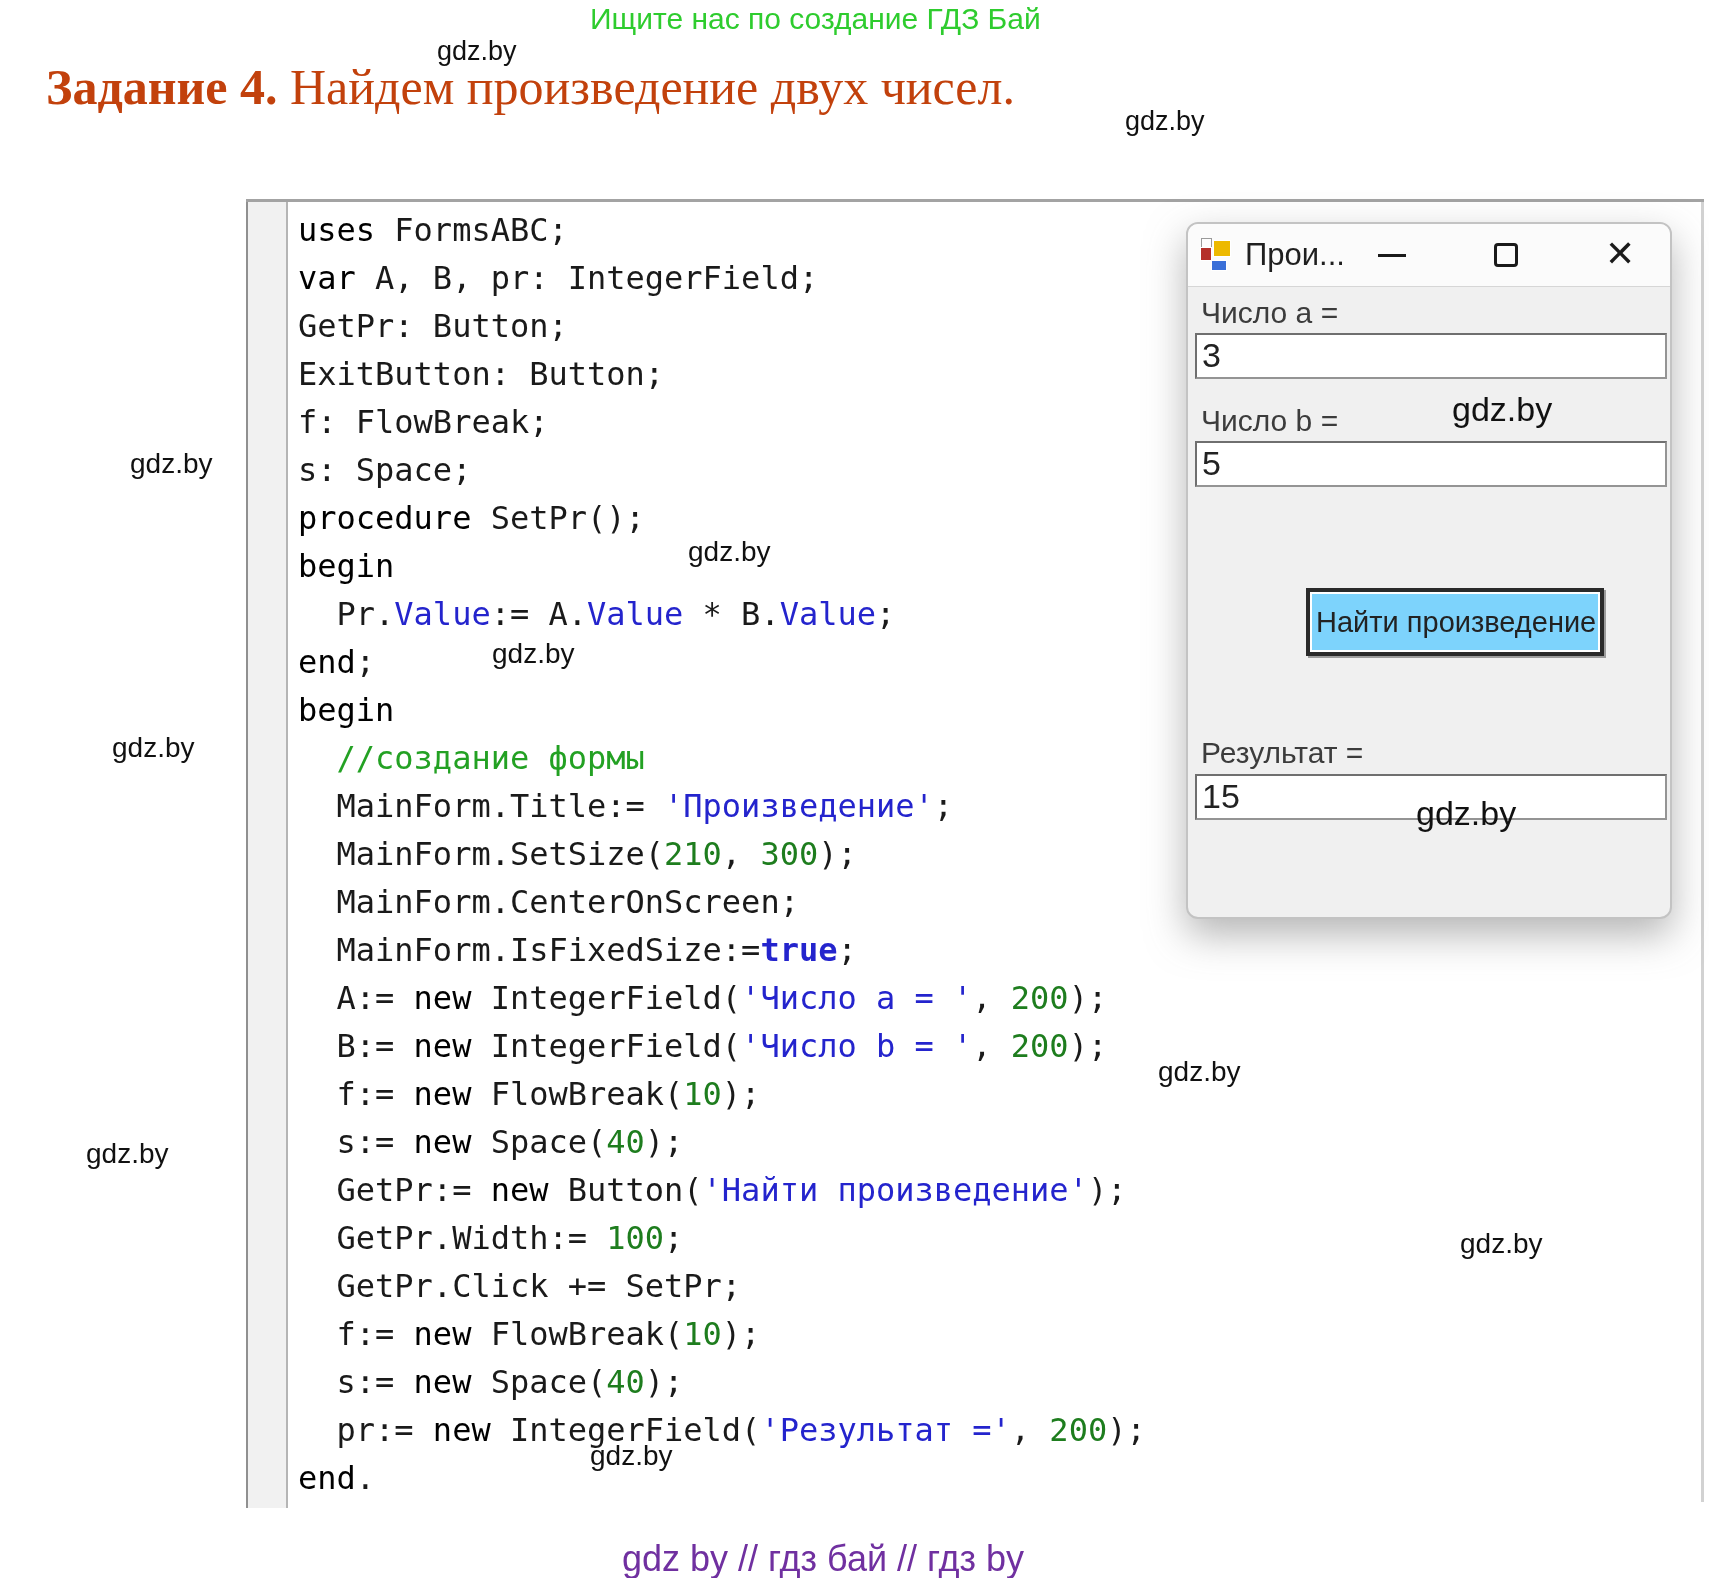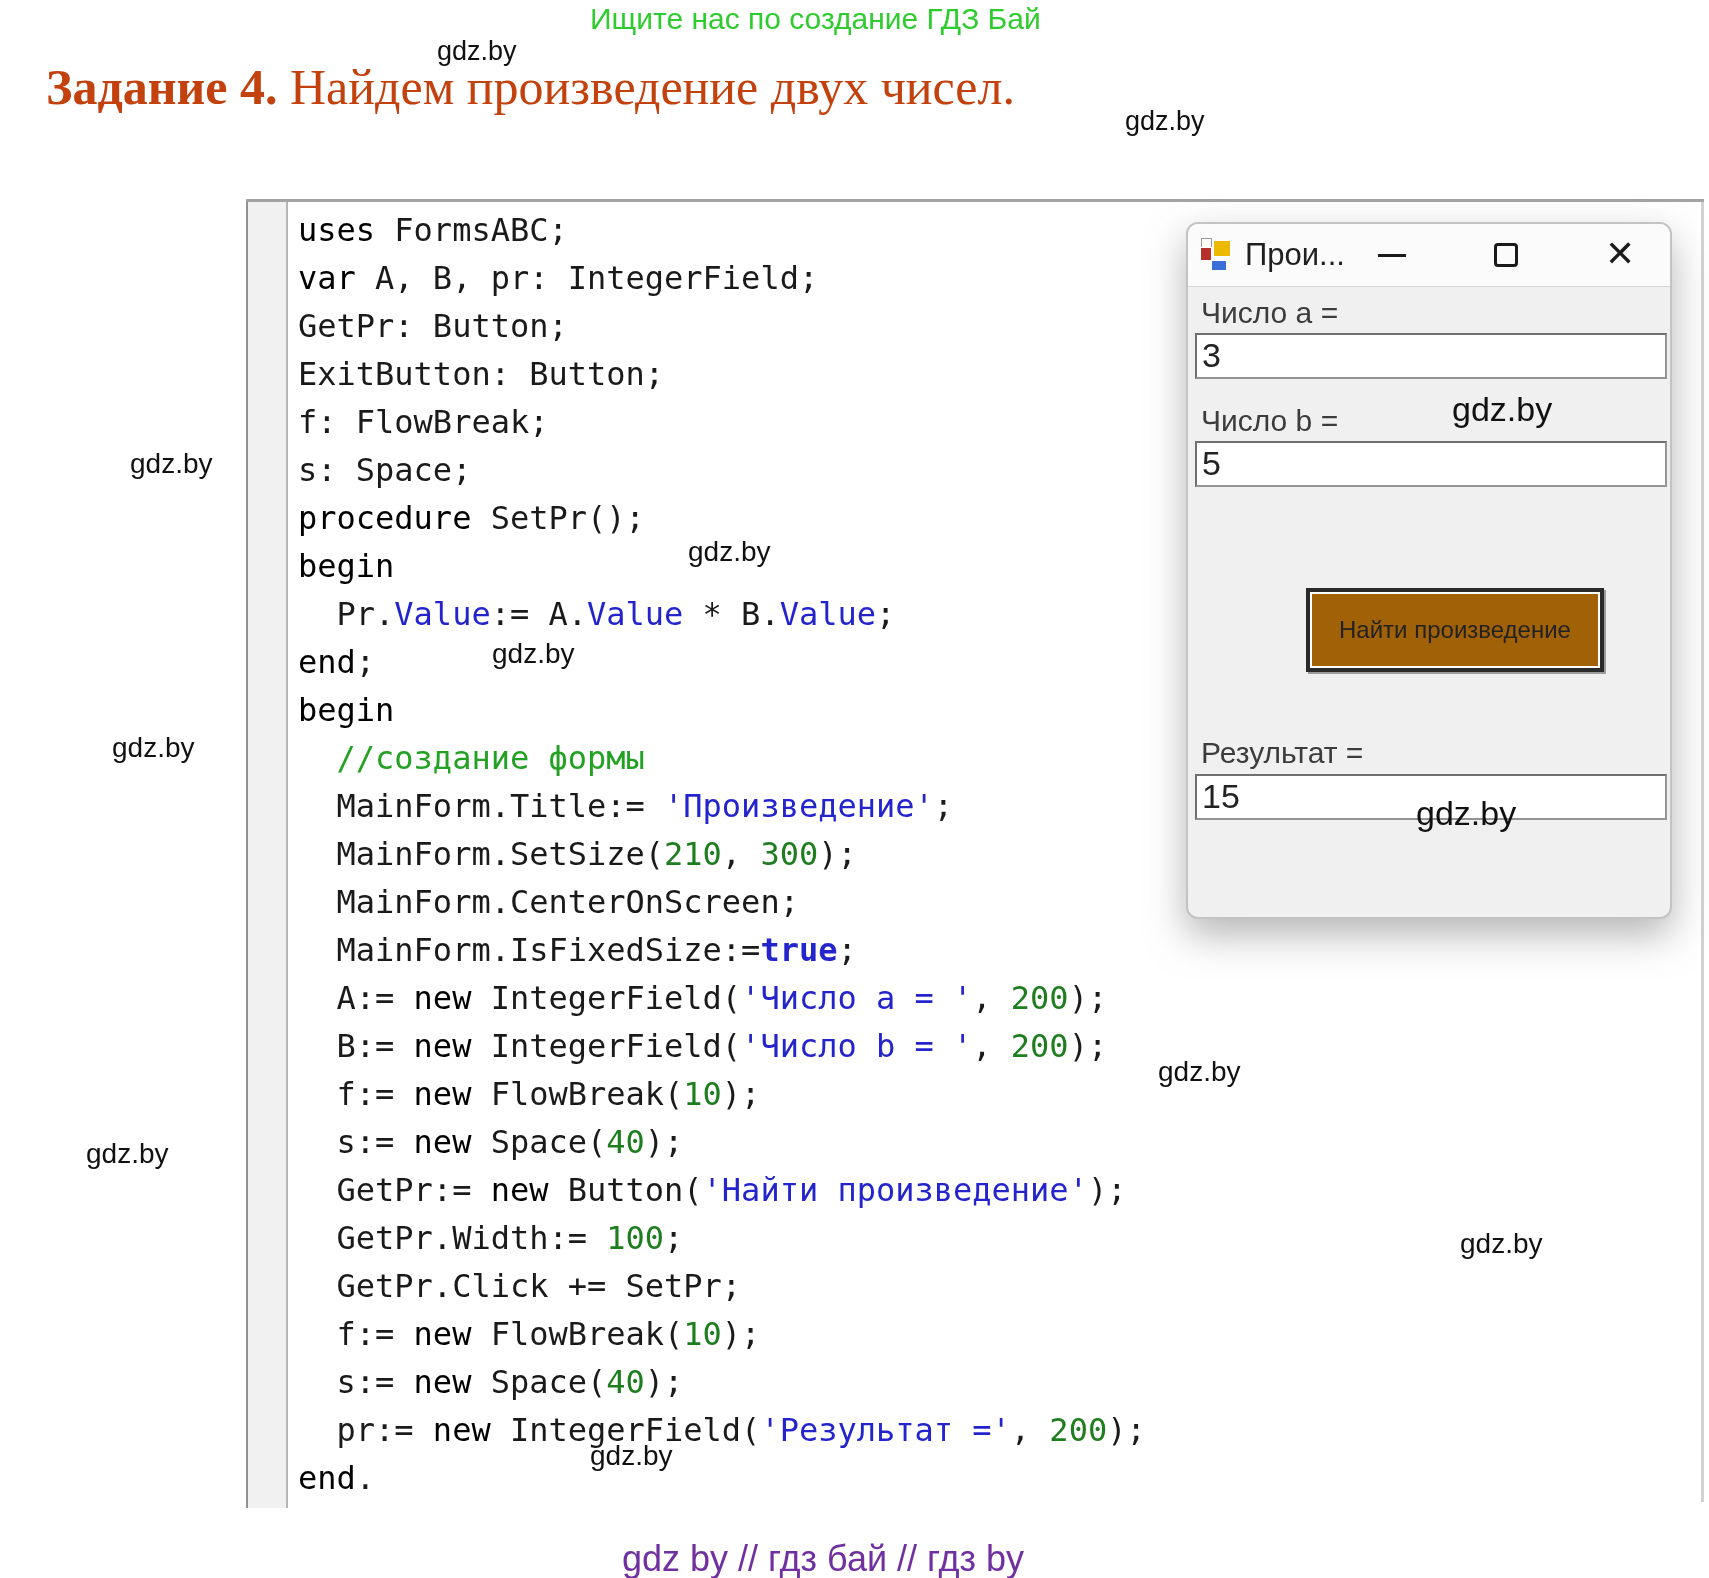--- a/index.html
+++ b/index.html
@@ -94,24 +94,24 @@
     position:absolute; left:13px; font-size:30px; color:#3c3c3c; white-space:nowrap;
   }
   .form-input {
     position:absolute; left:7px; width:472px; height:46px;
     background:#fff; box-sizing:border-box;
     border:2px solid #6f6f6f; border-bottom-color:#949494; border-right-color:#949494;
     font-family:"Liberation Sans", sans-serif; font-size:34px; color:#222;
     padding:0 0 2px 5px; outline:none;
   }
   .form-button {
-    position:absolute; left:118px; top:364px; width:298px; height:84px;
-    background:#a16207; border:4px solid #2a2a2a; box-sizing:border-box;
+    position:absolute; left:118px; top:364px; width:298px; height:68px;
+    background:#7dd3fc; border:4px solid #2a2a2a; box-sizing:border-box;
     box-shadow:2px 2px 0 0 #9c9c9c, inset 0 0 0 2px #ffffff;
-    font-family:"Liberation Sans", sans-serif; font-size:24px; color:#222;
+    font-family:"Liberation Sans", sans-serif; font-size:29px; color:#222;
     white-space:nowrap; cursor:default;
   }
   .lbl-a   { top:72px; }
   .inp-a   { top:109px; }
   .lbl-b   { top:180px; }
   .inp-b   { top:217px; }
   .lbl-res { top:512px; }
   .inp-res { top:550px; }
 </style>
 </head>

